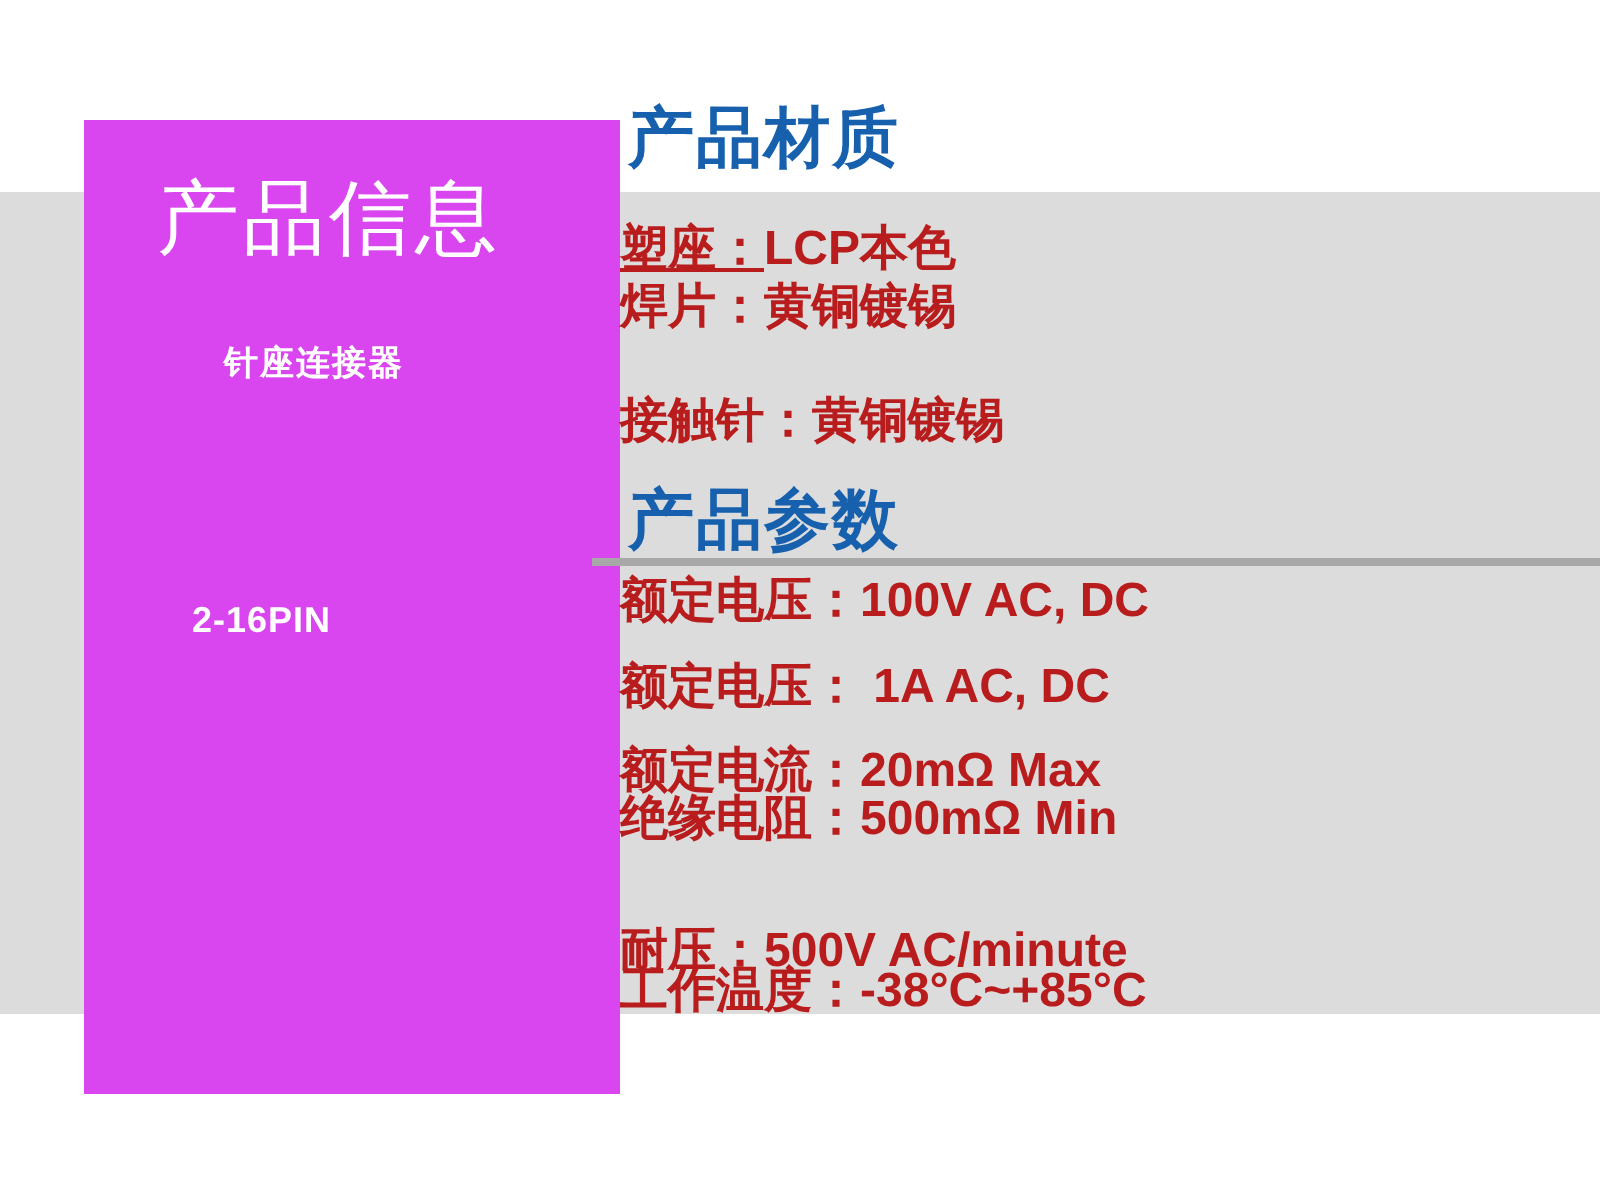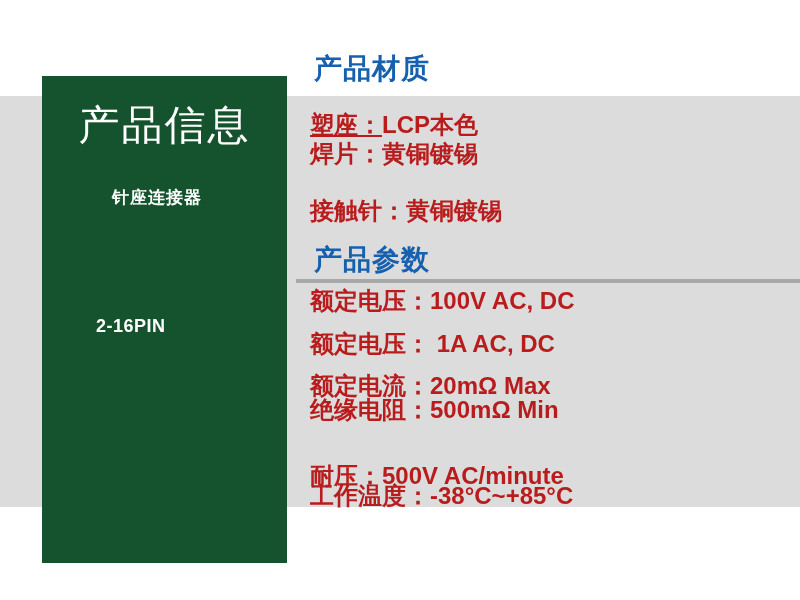--- a/index.html
+++ b/index.html
@@ -31,24 +31,24 @@
     top: 96px;
     width: 800px;
     height: 411px;
     background: #dcdcdc;
   }
 
   
   .blue-panel {
     position: absolute;
     left: 42px;
-    top: 76px;
-    width: 245px;
+    top: 60px;
+    width: 268px;
     height: 487px;
-    background: #14532d;
+    background: #d946ef;
     box-sizing: border-box;
   }
 
   .panel-title {
     position: absolute;
     left: 0;
     top: 24px;
     width: 245px;
     text-align: center;
     color: #ffffff;
@@ -91,21 +91,21 @@
     left: 296px;
     top: 0;
     width: 504px;
     height: 600px;
   }
 
   .section-heading {
     position: absolute;
     left: 18px;
     color: #1660ae;
-    font-size: 28px;
+    font-size: 33px;
     line-height: 34px;
     font-weight: bold;
     letter-spacing: 1px;
     white-space: nowrap;
   }
   .heading-material { top: 52px; }
   .heading-params   { top: 243px; }
 
   .heading-rule {
     position: absolute;

